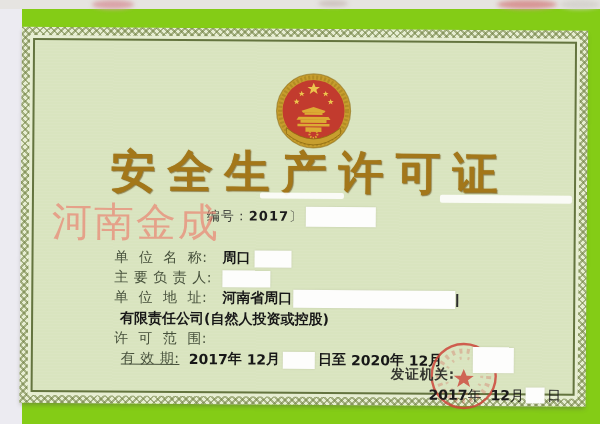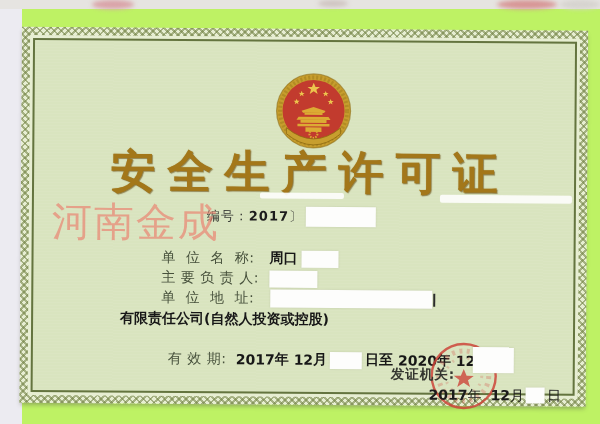--- a/index.html
+++ b/index.html
@@ -2,21 +2,21 @@
 <html><head>
 <meta charset="utf-8">
 <style>
   html,body{margin:0;padding:0;}
   body{
     font-family:"DejaVu Sans","Liberation Sans",sans-serif;
     background:#b9b9b9;
   }
   .page{
     position:relative;width:600px;height:424px;overflow:hidden;
-    background:#bef264;
+    background:#84cc16;
   }
   .left-strip{position:absolute;left:0;top:0;bottom:0;width:22px;background:#ecebf1;}
   .top-strip{position:absolute;left:0;top:0;right:0;height:9px;background:#e6e4e1;}
   .smudge{position:absolute;border-radius:50%;filter:blur(2px);}
   .smudge.s1{left:92px;top:0;width:42px;height:9px;background:#d9a3a8;}
   .smudge.s2{left:318px;top:0;width:30px;height:7px;background:#cfc4c1;}
   .smudge.s3{left:497px;top:0;width:60px;height:9px;background:#d79595;}
   .smudge.s4{left:560px;top:0;width:40px;height:9px;background:#d6d3cf;}
 
   
@@ -58,24 +58,24 @@
   .serial .yr{font-weight:700;color:#1c1c1c;}
 
   .watermark{
     position:absolute;left:18px;top:158px;
     font-size:40px;line-height:46px;letter-spacing:2px;font-weight:400;
     color:rgba(235,120,104,.62);white-space:nowrap;pointer-events:none;z-index:7;
   }
 
   .rows{position:absolute;left:0;top:207px;right:0;}
   .frow{height:20.2px;display:flex;align-items:center;padding-left:81px;font-size:14px;}
-  .flabel{min-width:102px;color:#47513c;letter-spacing:.5px;white-space:pre;margin-left:47px;}
+  .flabel{min-width:102px;color:#47513c;letter-spacing:.5px;white-space:pre;}
   .fvalue{font-weight:700;color:#171717;display:flex;align-items:center;margin-left:6px;white-space:pre;}
   .frow.validity{padding-left:88px;}
-  .frow.validity .flabel{min-width:62px;}
+  .frow.validity .flabel{min-width:62px;text-decoration:underline;}
 
   .redact{background:#fdfdfc;box-shadow:0 0 2px rgba(80,80,60,.18);display:inline-block;}
   .r-serial{width:70px;height:20px;margin-left:3px;}
   .r-name{width:37px;height:17px;margin:0 4px;}
   .r-principal{width:48px;height:17px;}
   .r-address{width:162px;height:18px;margin-left:1px;}
   .tickmark{display:inline-block;width:2px;height:13px;background:#2c2c2c;margin-left:1px;}
   .r-day1{width:32px;height:17px;margin:0 3px;}
   .r-end{position:absolute;left:440px;top:304px;width:41px;height:26px;z-index:4;}
   .r-issueday{width:19px;height:16px;margin:0 2px;}
@@ -158,28 +158,29 @@
               <span class="fvalue"><span>周口</span><span class="redact r-name"></span></span>
             </div>
 
             <div class="frow">
               <span class="flabel">主 要 负 责 人:</span>
               <span class="fvalue"><span class="redact r-principal"></span></span>
             </div>
 
             <div class="frow">
               <span class="flabel">单  位  地  址:</span>
-              <span class="fvalue"><span class="redact r-address"></span><span class="tickmark"></span></span>
+              <span class="fvalue"><span>河南省周口</span><span class="redact r-address"></span><span class="tickmark"></span></span>
             </div>
 
             <div class="frow">
               <span class="fvalue">有限责任公司(自然人投资或控股)</span>
             </div>
 
             <div class="frow">
+              <span class="flabel">许  可  范  围:</span>
             </div>
 
             <div class="frow validity">
               <span class="flabel">有 效 期:</span>
               <span class="fvalue"><span class="num">2017</span><span>年</span><span> </span><span class="num">12</span><span>月</span><span class="redact r-day1"></span><span>日至</span><span> </span><span class="num">2020</span><span>年</span><span> </span><span class="num">12</span><span>月</span></span>
             </div>
 
           </div>
 
           <svg class="seal" viewBox="0 0 80 80">

